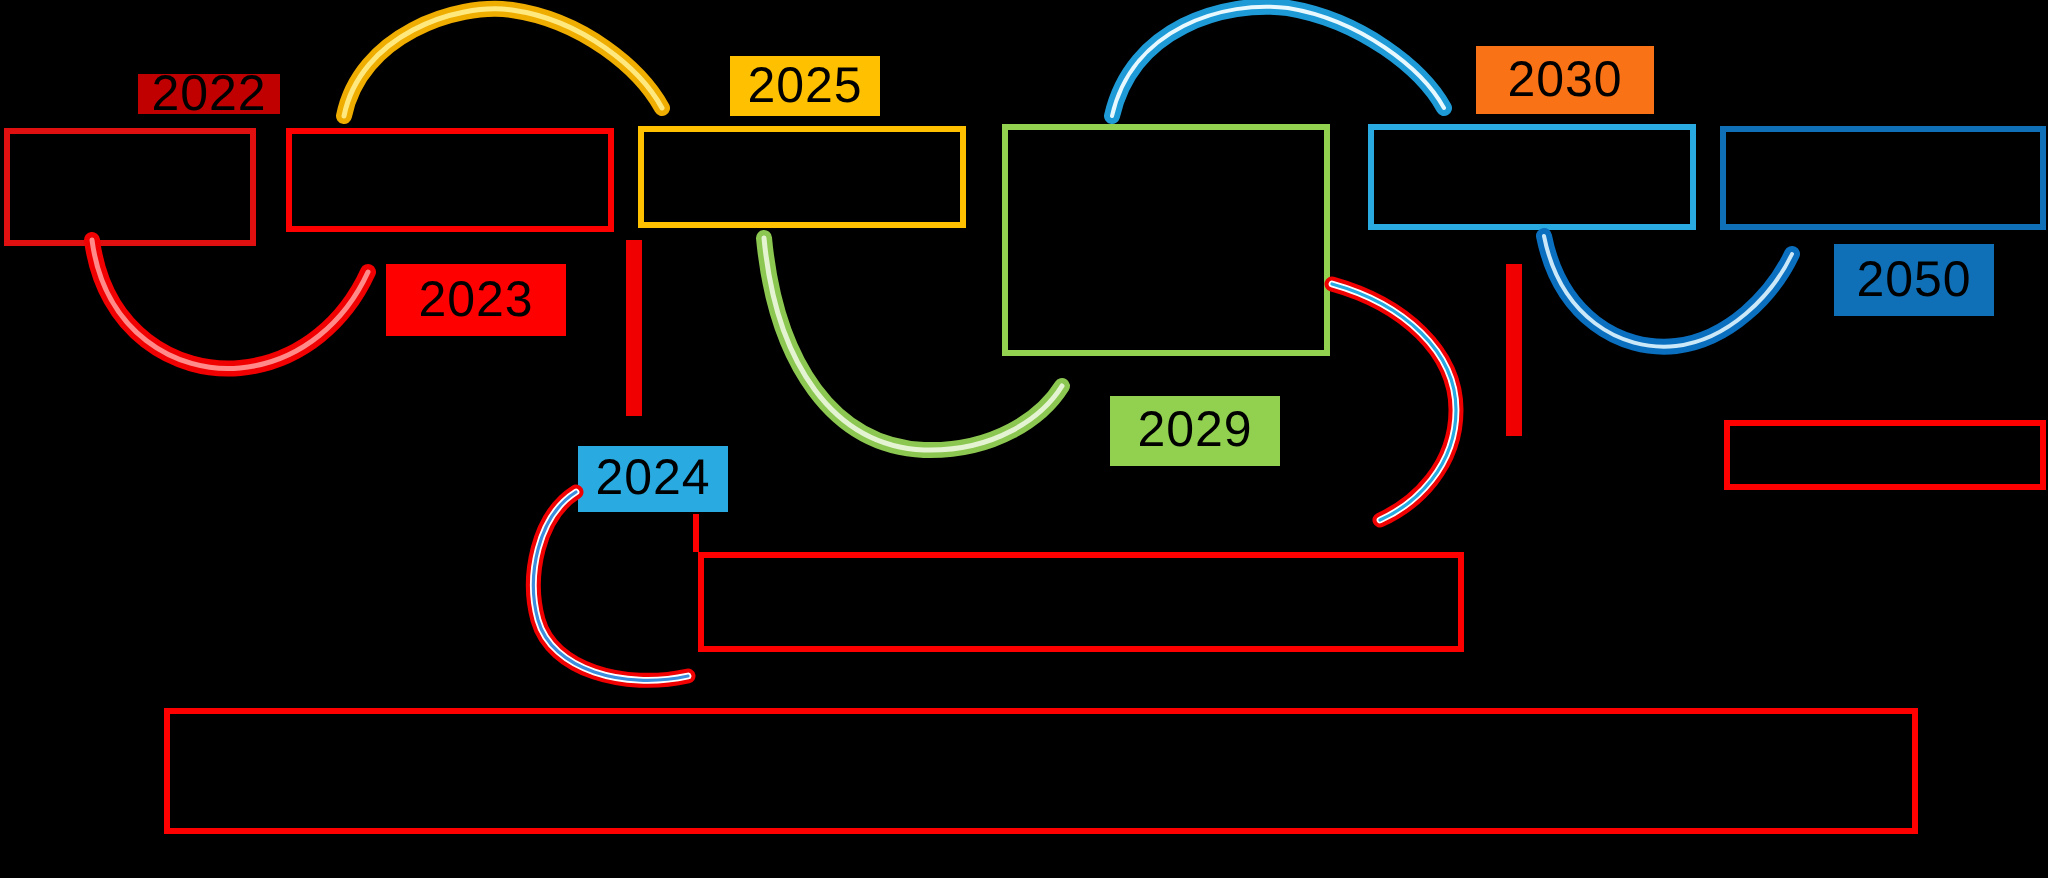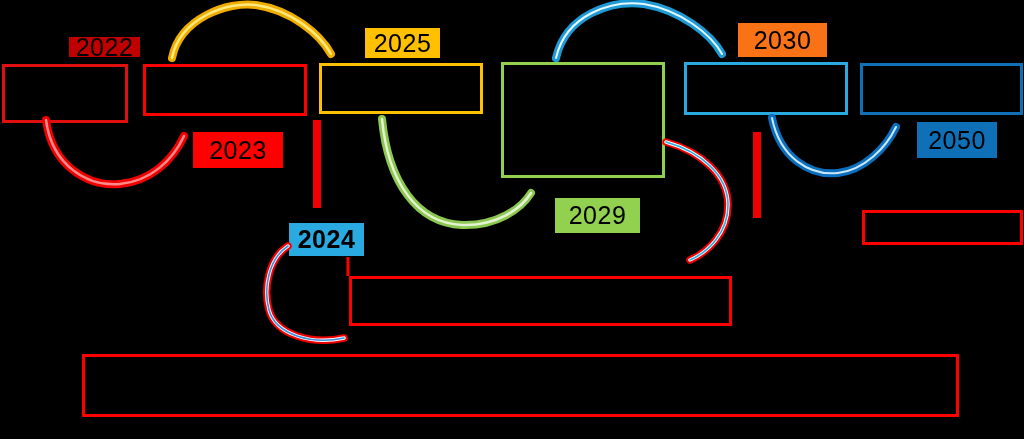--- a/index.html
+++ b/index.html
@@ -60,21 +60,21 @@
   <div class="stage-box" style="left: 862px; top: 210px; width: 161px; height: 35px; border-color: rgb(255, 0, 0);"></div>
 
   <div class="stage-box" style="left: 349px; top: 276px; width: 383px; height: 50px; border-color: rgb(255, 0, 0);"></div>
 
   <div class="stage-box" style="left: 82px; top: 354px; width: 877px; height: 63px; border-color: rgb(255, 0, 0);"></div>
 
   <div class="year-label" style="left: 33px; top: 37px; width: 71px; height: 20px; background: rgb(192, 0, 0); margin-left: 36px;">2022</div>
 
   <div class="year-label" style="left: 193px; top: 132px; width: 90px; height: 36px; background: rgb(255, 0, 0);">2023</div>
 
-  <div class="year-label" style="left: 289px; top: 223px; width: 75px; height: 33px; background: rgb(41, 171, 226); font-weight: bold;">2024</div>
+  <div class="year-label" style="left: 289px; top: 223px; width: 75px; height: 33px; background: rgb(41, 171, 226);">2024</div>
 
   <div class="year-label" style="left: 365px; top: 28px; width: 75px; height: 30px; background: rgb(255, 192, 0); text-align: center;">2025</div>
 
   <div class="year-label" style="left: 555px; top: 198px; width: 85px; height: 35px; background: rgb(146, 208, 80);">2029</div>
 
 
   <div class="year-label" style="left: 738px; top: 23px; width: 89px; height: 34px; background: #f97316;">2030</div>
 
   <div class="year-label" style="left: 917px; top: 122px; width: 80px; height: 36px; background: rgb(15, 112, 183);">2050</div>
 

